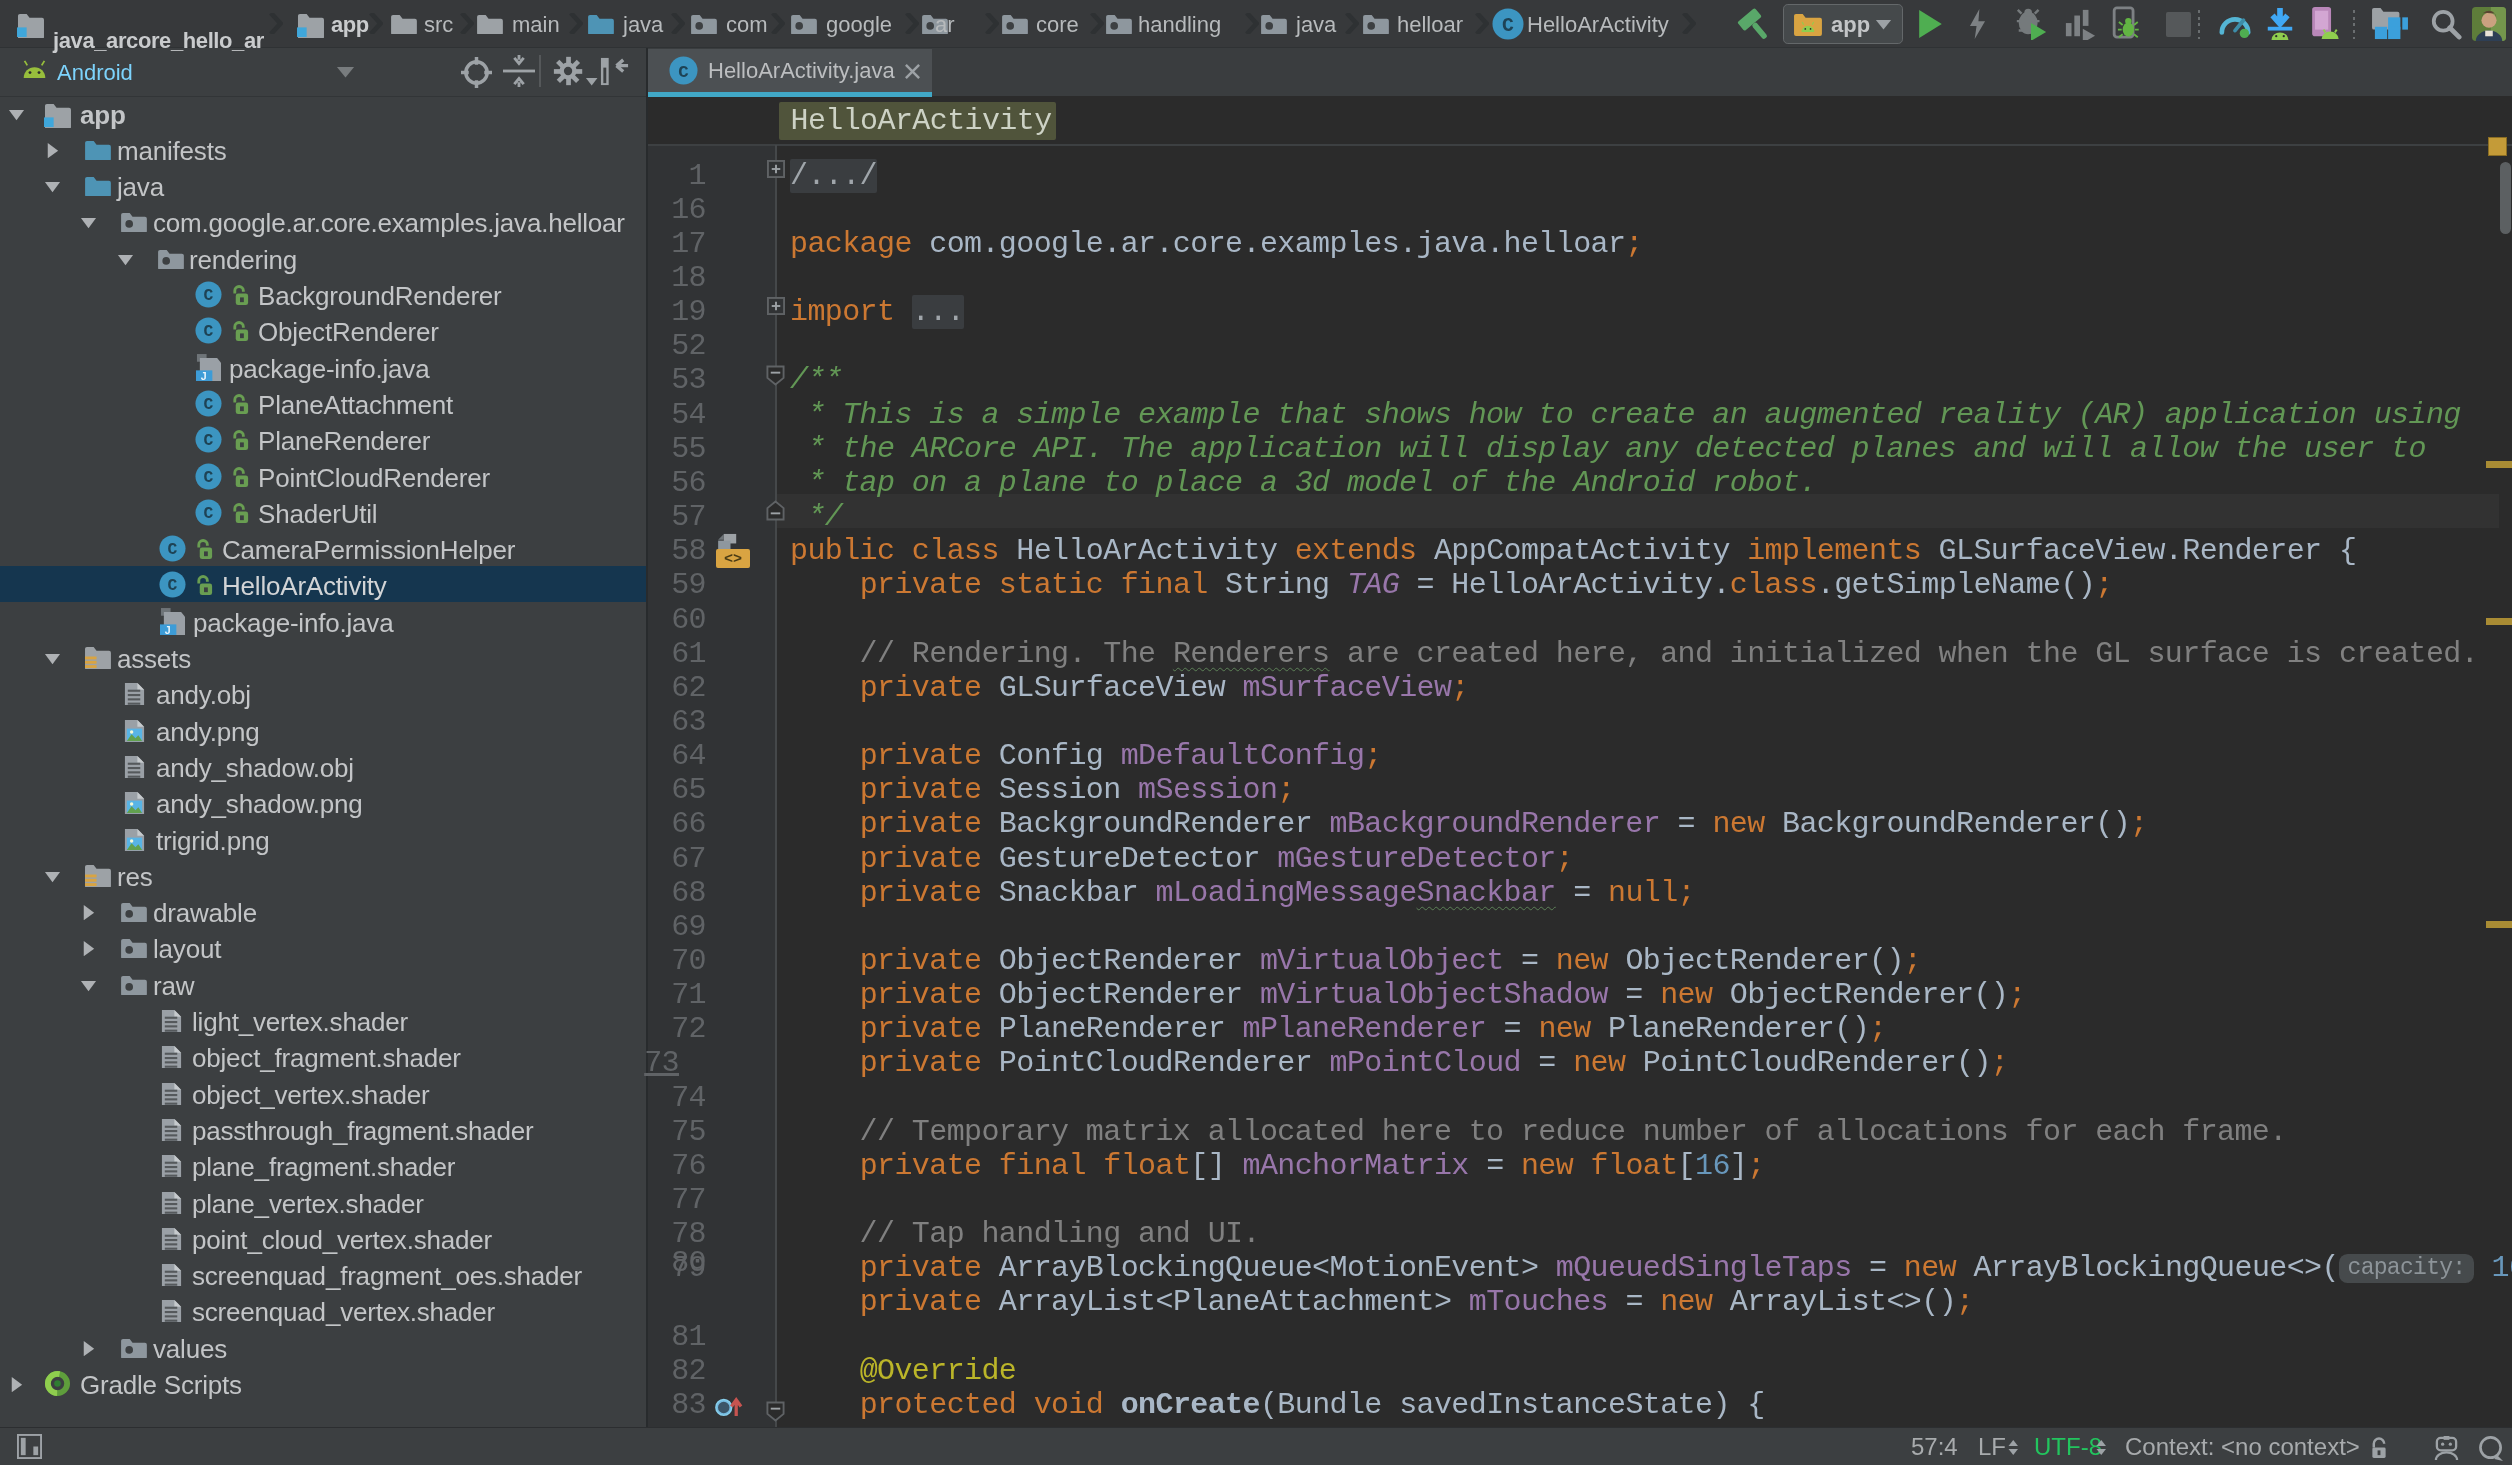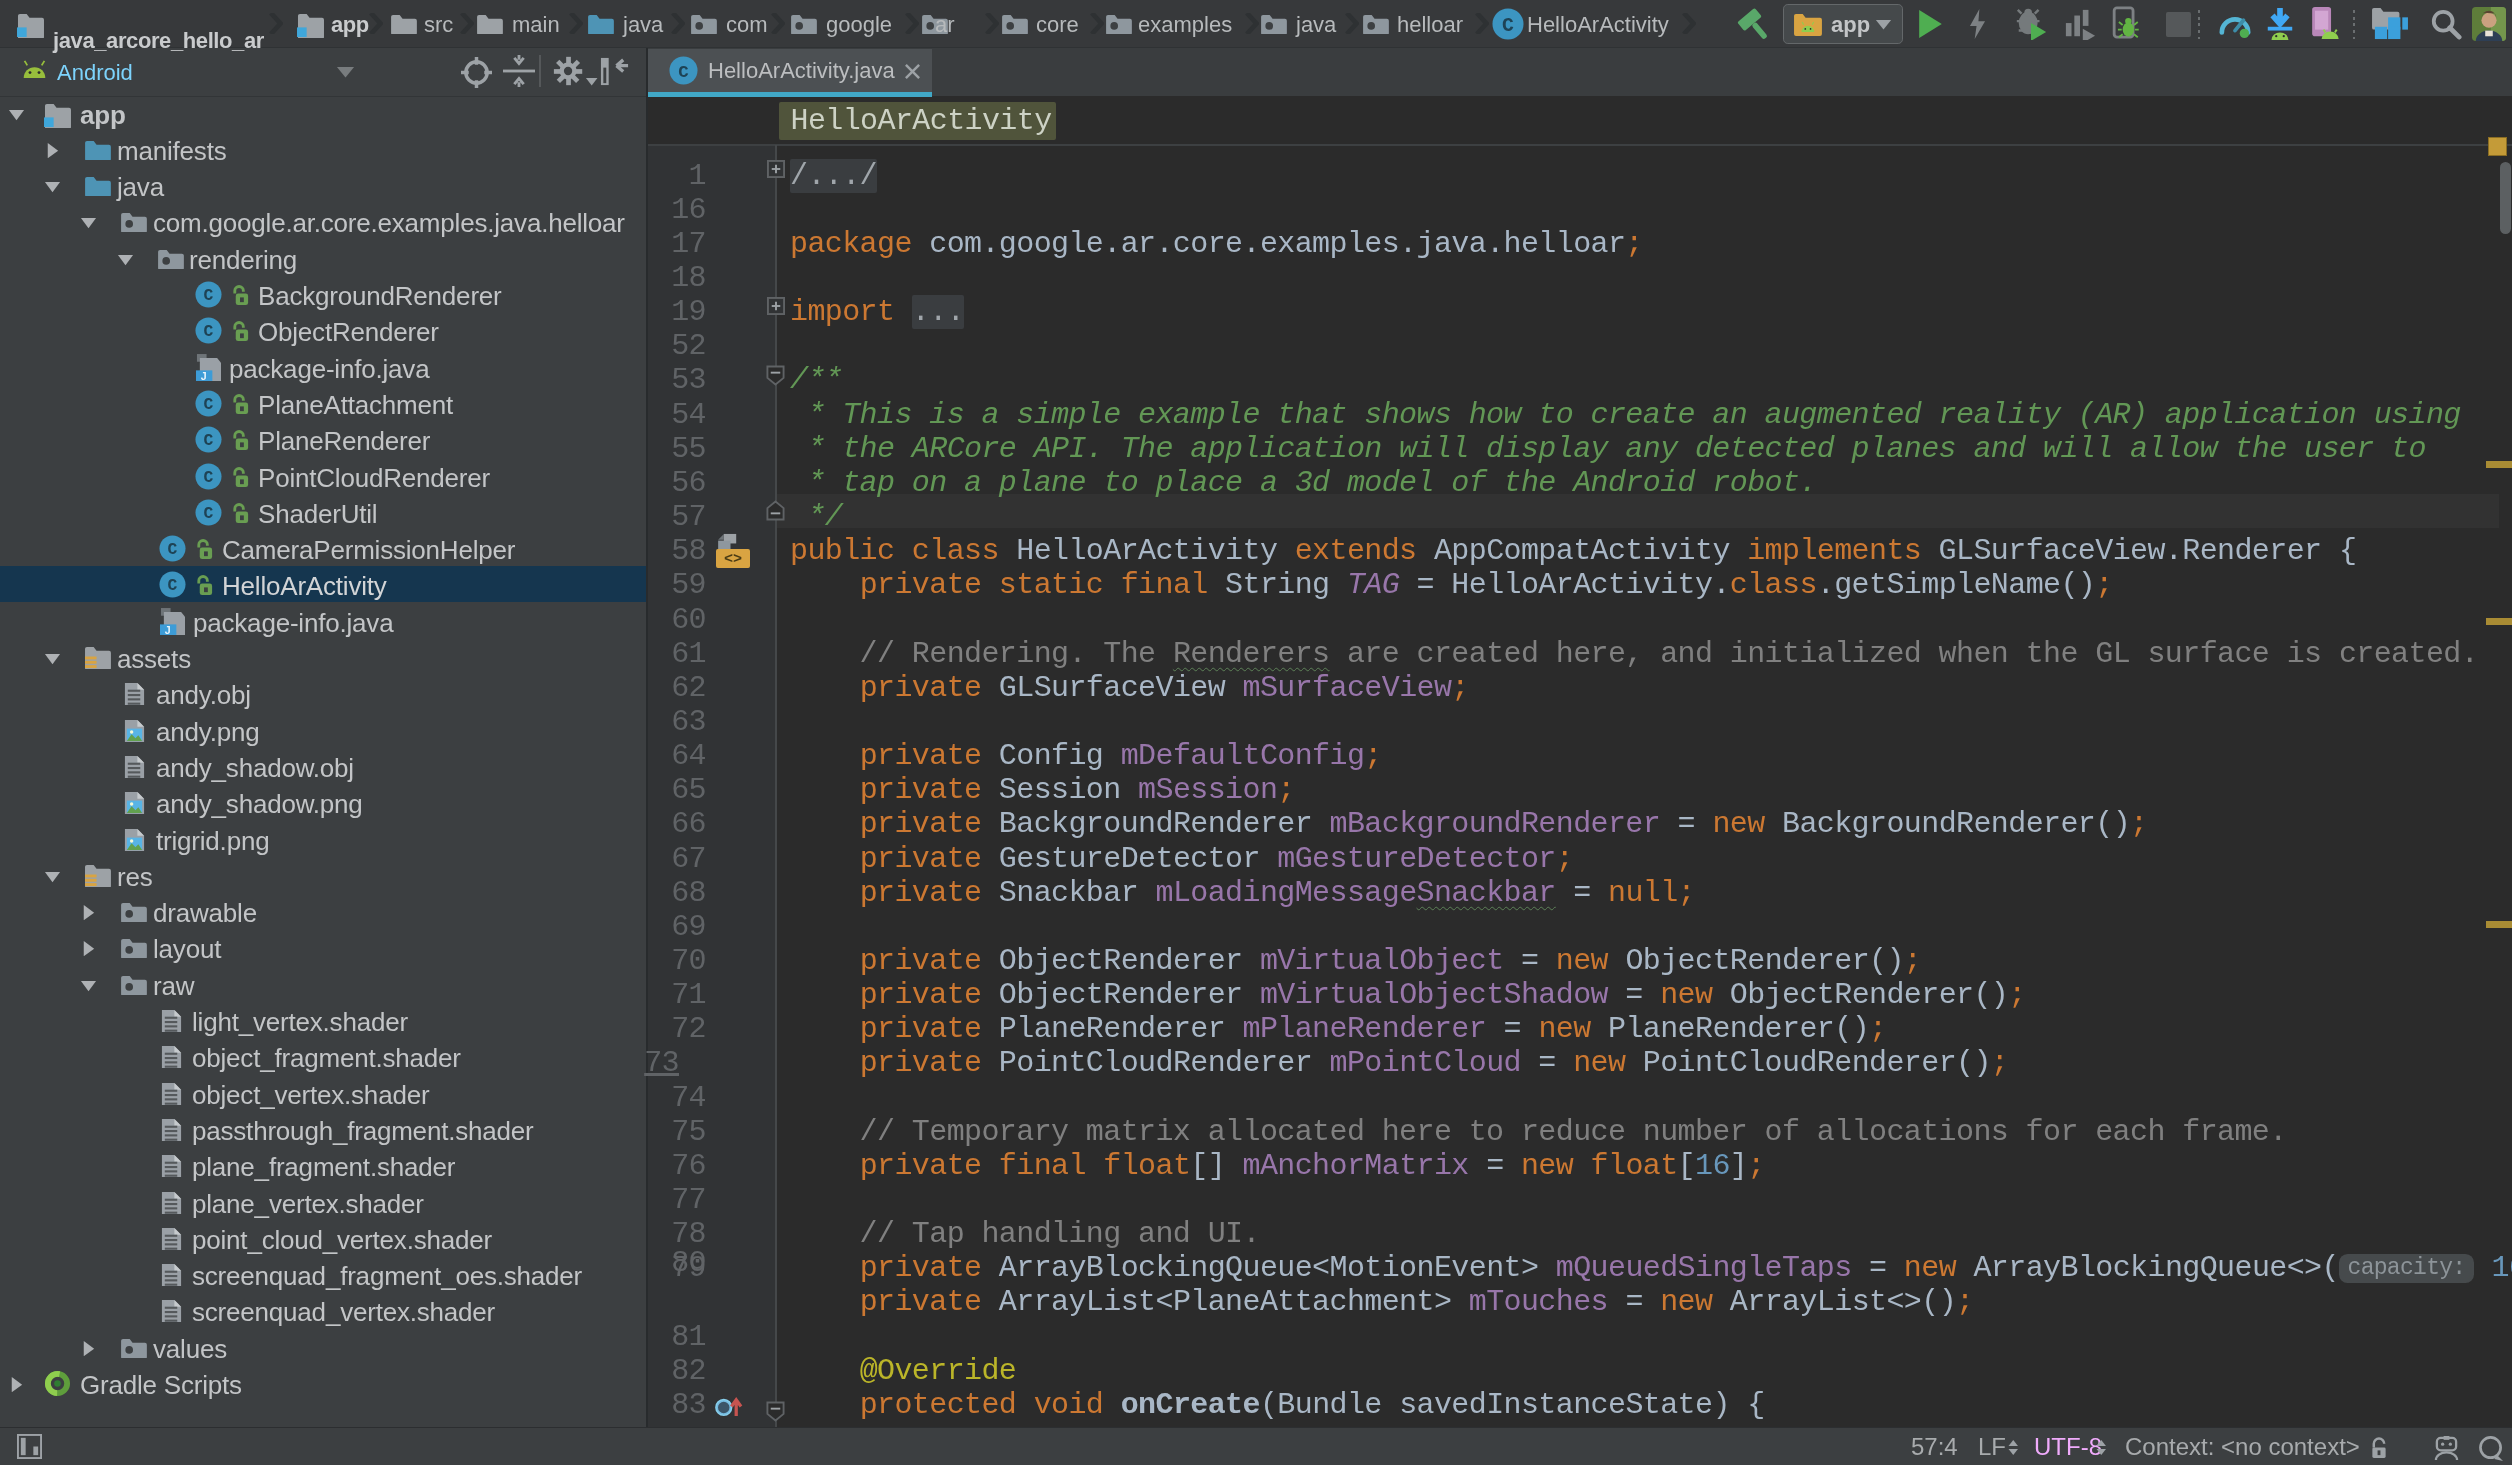--- a/index.html
+++ b/index.html
@@ -71,21 +71,21 @@
 <div class="bc" style="left:912px;margin-left:23px;">ar</div>
 <svg width="27" height="21" viewBox="0 0 28 22" style="position:absolute;left:1001px;top:13.4px;">
     <path d="M1 21 V4 q0-2 2-2 h7 l3 4 h13 q2 0 2 2 v13 q0 2-2 2 H3 q-2 0-2-2 z" fill="#8e979e"></path>
     <circle cx="9.5" cy="13.5" r="4" fill="#3d4042"></circle>
   </svg>
 <div class="bc" style="left:1036px;">core</div>
 <svg width="27" height="21" viewBox="0 0 28 22" style="position:absolute;left:1105px;top:13.4px;">
     <path d="M1 21 V4 q0-2 2-2 h7 l3 4 h13 q2 0 2 2 v13 q0 2-2 2 H3 q-2 0-2-2 z" fill="#8e979e"></path>
     <circle cx="9.5" cy="13.5" r="4" fill="#3d4042"></circle>
   </svg>
-<div class="bc" style="left:1138px;">examples</div>
+<div class="bc" style="left:1138px;">handling</div>
 <svg width="27" height="21" viewBox="0 0 28 22" style="position:absolute;left:1260px;top:13.4px;">
     <path d="M1 21 V4 q0-2 2-2 h7 l3 4 h13 q2 0 2 2 v13 q0 2-2 2 H3 q-2 0-2-2 z" fill="#8e979e"></path>
     <circle cx="9.5" cy="13.5" r="4" fill="#3d4042"></circle>
   </svg>
 <div class="bc" style="left:1296px;">java</div>
 <svg width="27" height="21" viewBox="0 0 28 22" style="position:absolute;left:1362px;top:13.4px;">
     <path d="M1 21 V4 q0-2 2-2 h7 l3 4 h13 q2 0 2 2 v13 q0 2-2 2 H3 q-2 0-2-2 z" fill="#8e979e"></path>
     <circle cx="9.5" cy="13.5" r="4" fill="#3d4042"></circle>
   </svg>
 <div class="bc" style="left:1397px;">helloar</div>
@@ -784,21 +784,21 @@
     <circle cx="9" cy="13" r="7.5" fill="#5394c8" opacity="0.35"></circle>
     <path d="M22 22 v-14 M17 12 l5-7 5 7" fill="none" stroke="#c75450" stroke-width="3.4"></path>
   </svg>
 <div class="abs" style="left:2488px;top:137px;width:19px;height:19px;background:#c49b38;border:1px solid #8a6d24;"></div>
 <div class="abs" style="left:2500px;top:162px;width:10.5px;height:72px;background:#5c6062;border-radius:5.7px;"></div>
 <div class="abs" style="left:2486px;top:461px;width:26px;height:6.7px;background:#a98c34;"></div>
 <div class="abs" style="left:2486px;top:618px;width:26px;height:6.7px;background:#a98c34;"></div>
 <div class="abs" style="left:2486px;top:921px;width:26px;height:6.7px;background:#a98c34;"></div>
 <div class="abs" style="left:1911px;top:1427px;height:38px;line-height:39px;font-size:24px;color:#a8abad;white-space:pre;">57:4</div>
 <div class="abs" style="left:1978px;top:1427px;height:38px;line-height:39px;font-size:24px;color:#a8abad;white-space:pre;">LF</div>
-<div class="abs" style="left:2034px;top:1427px;height:38px;line-height:39px;font-size:24px;color:#f0abfc;white-space:pre;">UTF-8</div>
+<div class="abs" style="left:2034px;top:1427px;height:38px;line-height:39px;font-size:24px;color:#22c55e;white-space:pre;">UTF-8</div>
 <div class="abs" style="left:2125px;top:1427px;height:38px;line-height:39px;font-size:24px;color:#a8abad;white-space:pre;">Context: &lt;no context&gt;</div>
 <svg width="10.5" height="17" viewBox="0 0 11 18" style="position:absolute;left:2008px;top:1439px;">
     <path d="M5.5 1 l5 6.5 h-10 z" fill="#9da2a6"></path>
     <path d="M5.5 17 l5-6.5 h-10 z" fill="#9da2a6"></path>
   </svg>
 <svg width="10.5" height="17" viewBox="0 0 11 18" style="position:absolute;left:2096px;top:1439px;">
     <path d="M5.5 1 l5 6.5 h-10 z" fill="#9da2a6"></path>
     <path d="M5.5 17 l5-6.5 h-10 z" fill="#9da2a6"></path>
   </svg>
 <svg width="18" height="25" viewBox="0 0 19 26" style="position:absolute;left:2370px;top:1436px;">

